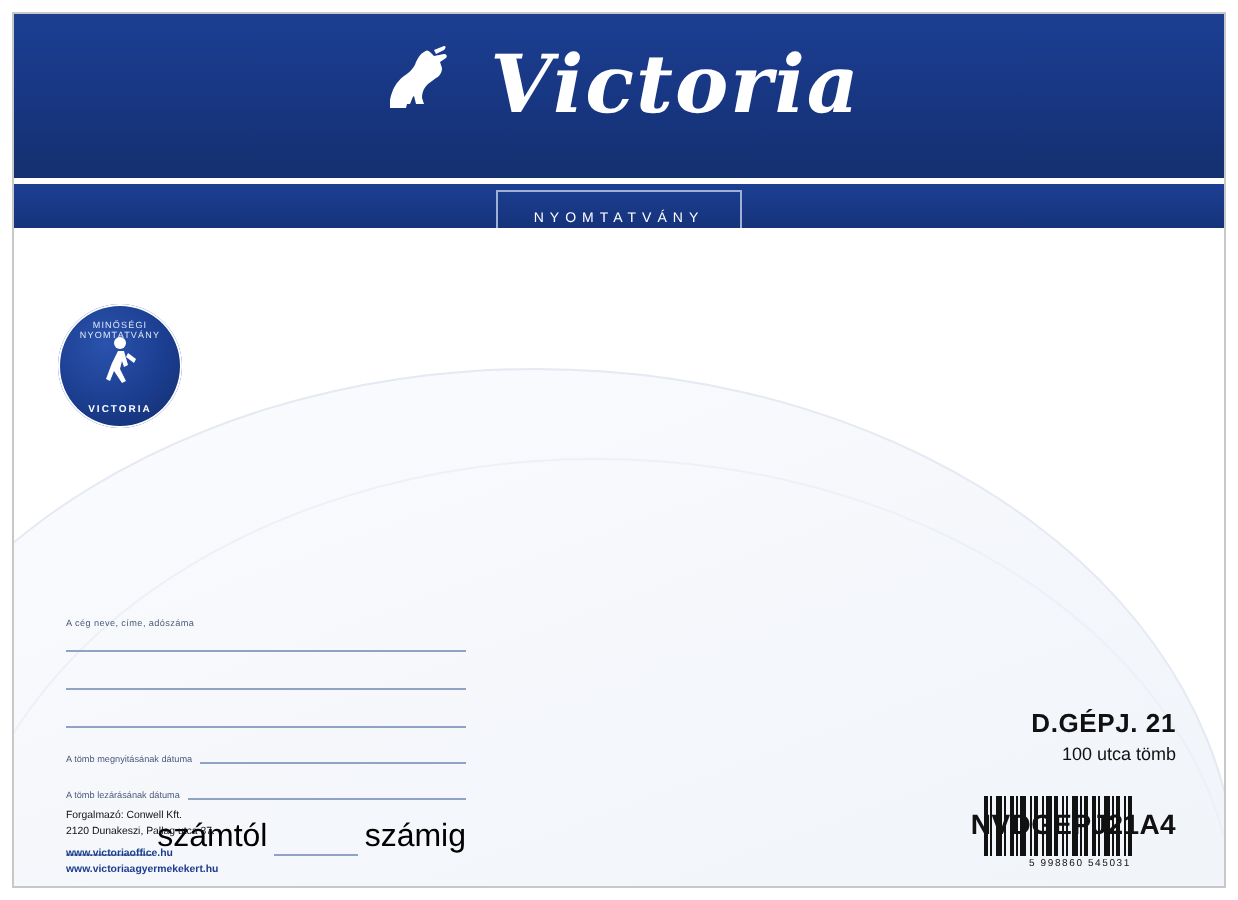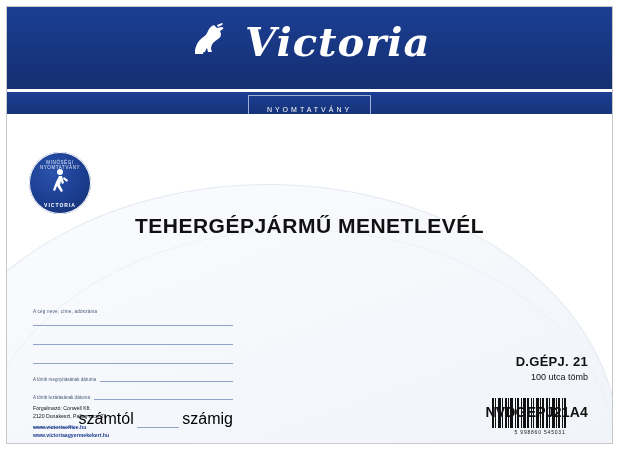--- a/index.html
+++ b/index.html
@@ -225,21 +225,20 @@
             <g fill="#ffffff">
               <circle cx="10" cy="4" r="3"></circle>
               <path d="M9 8h3l2 7-2 1-1-3-1 4 3 6-2 1-4-6-2 5-2-1 3-8z"></path>
               <path d="M14 9l4 3-1 2-4-3z"></path>
             </g>
           </svg>
         </div>
         <div class="em-bottom">VICTORIA</div>
       </div>
 
-      <div class="main-title">TEHERGÉPJÁRMŰ MENETLEVÉL</div>
 
       <div class="form">
         <div class="form-label">A cég neve, címe, adószáma</div>
         <div class="rule short"></div>
         <div class="rule short" style="margin-top:9px;"></div>
         <div class="rule short" style="margin-top:9px;"></div>
 
         <div class="form-row">
           <span class="lbl">A tömb megnyitásának dátuma</span>
           <span class="ln"></span>

